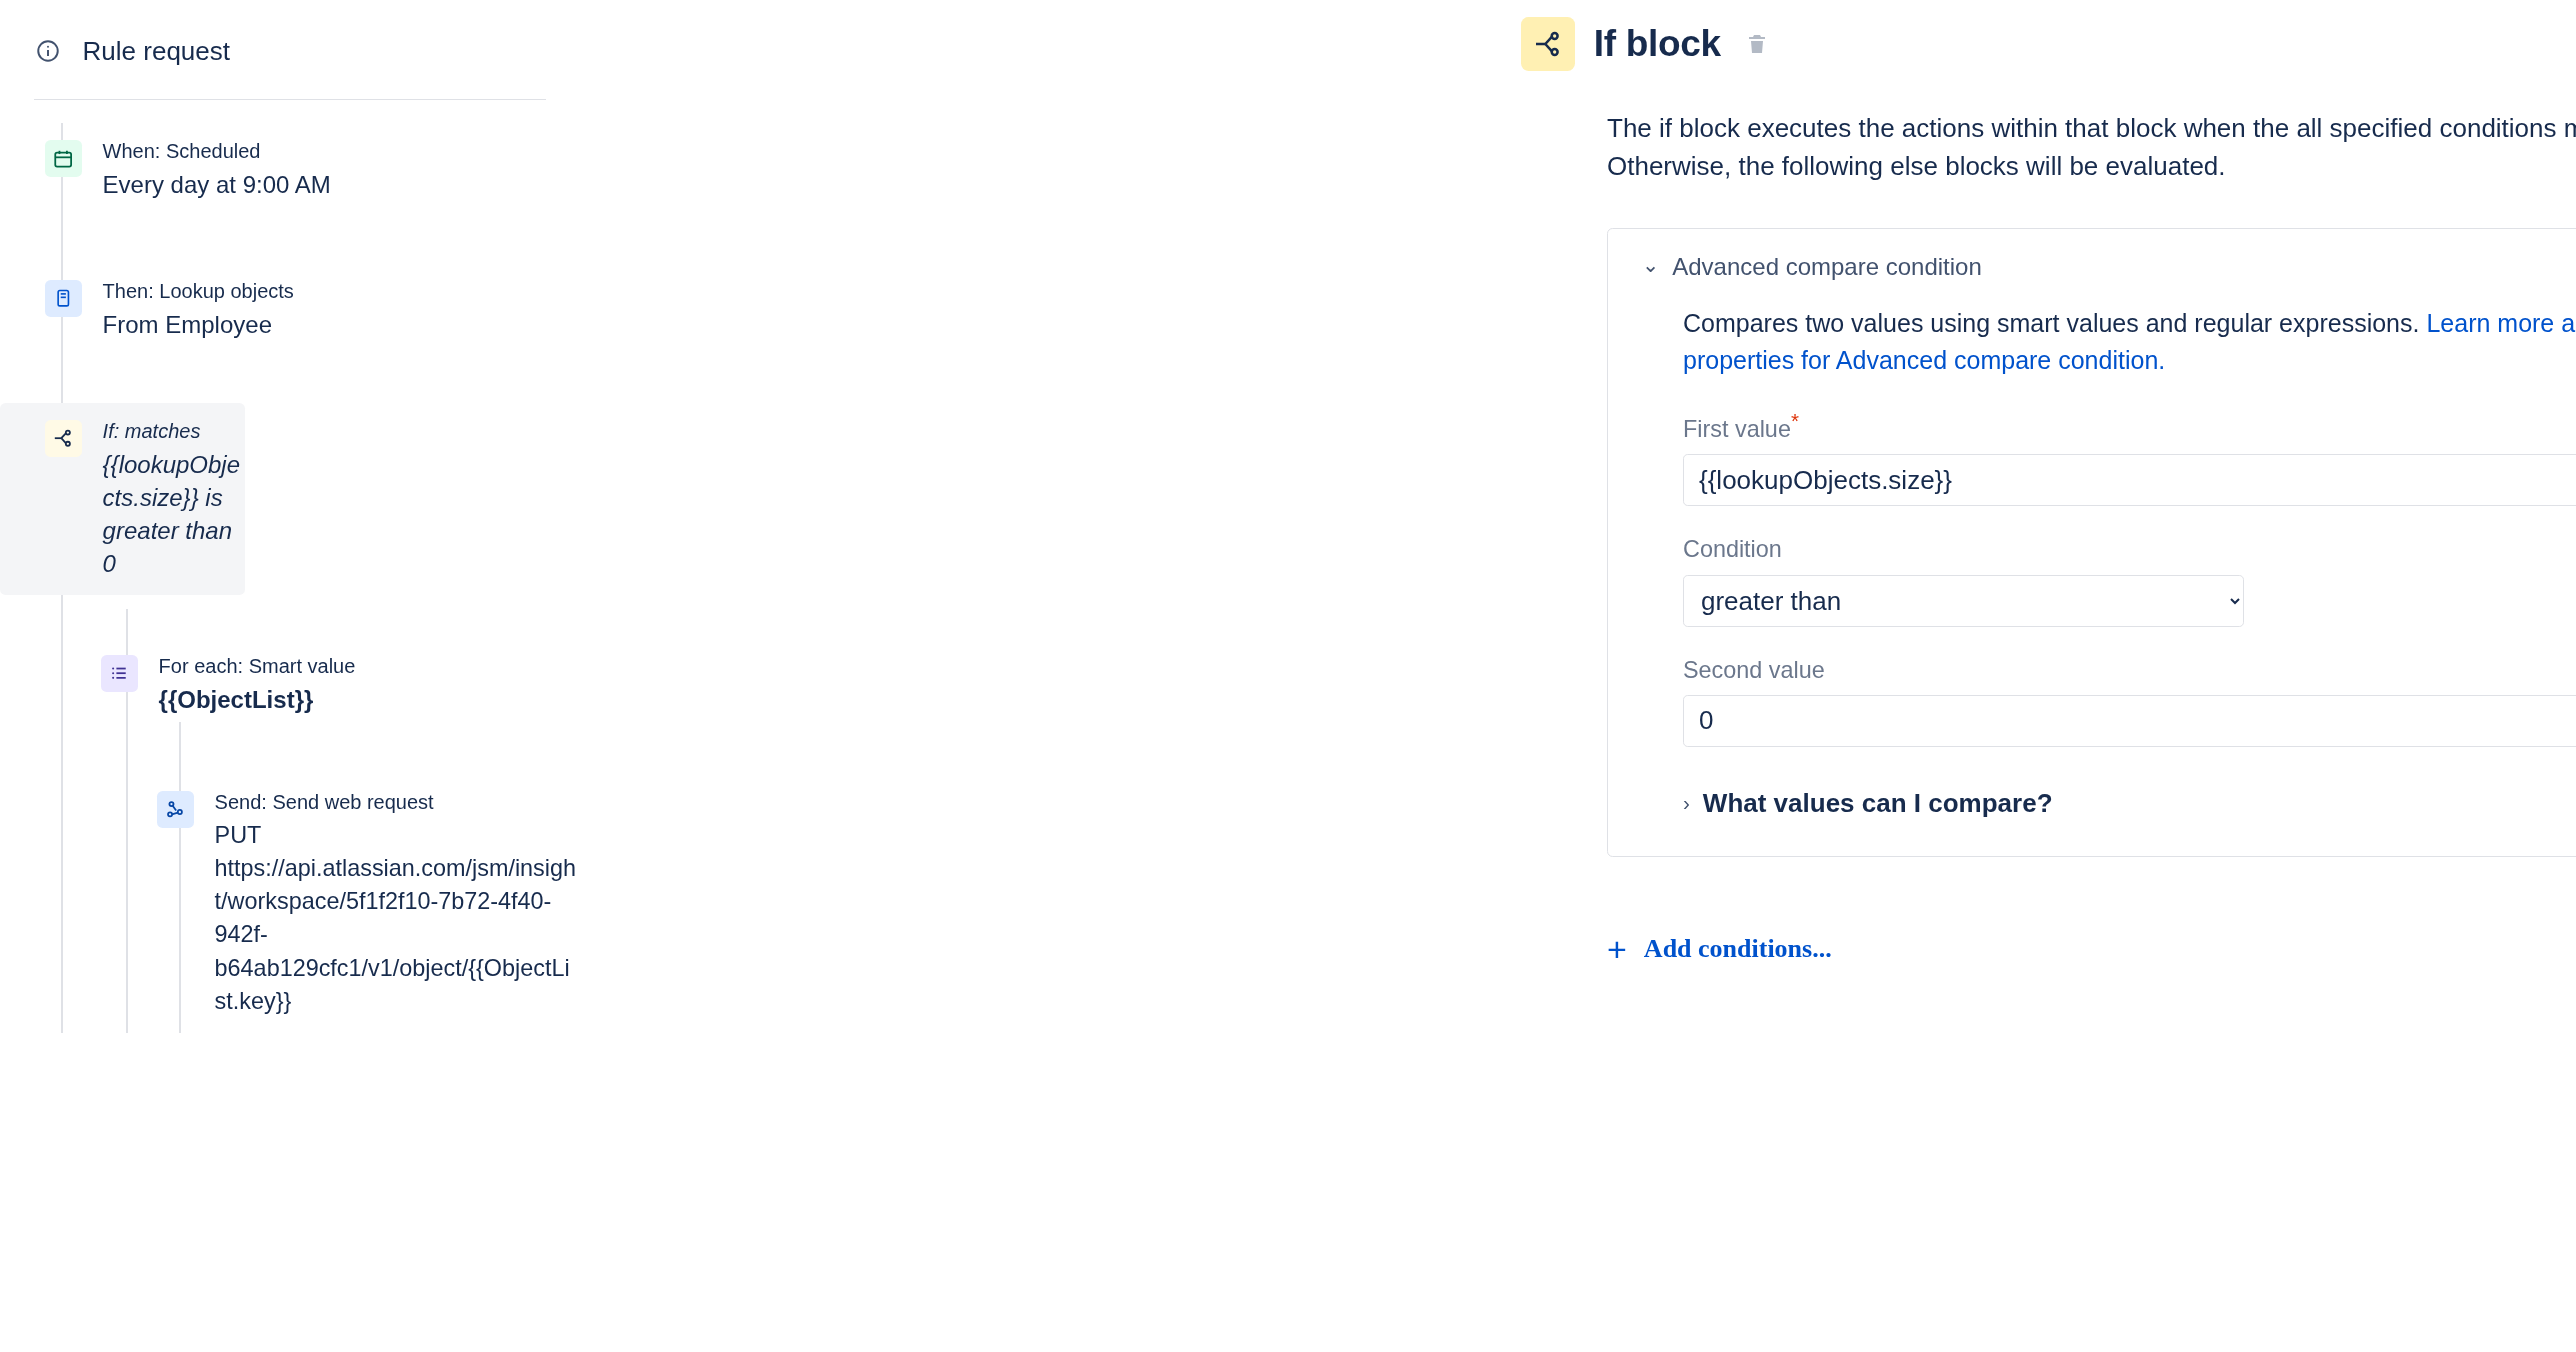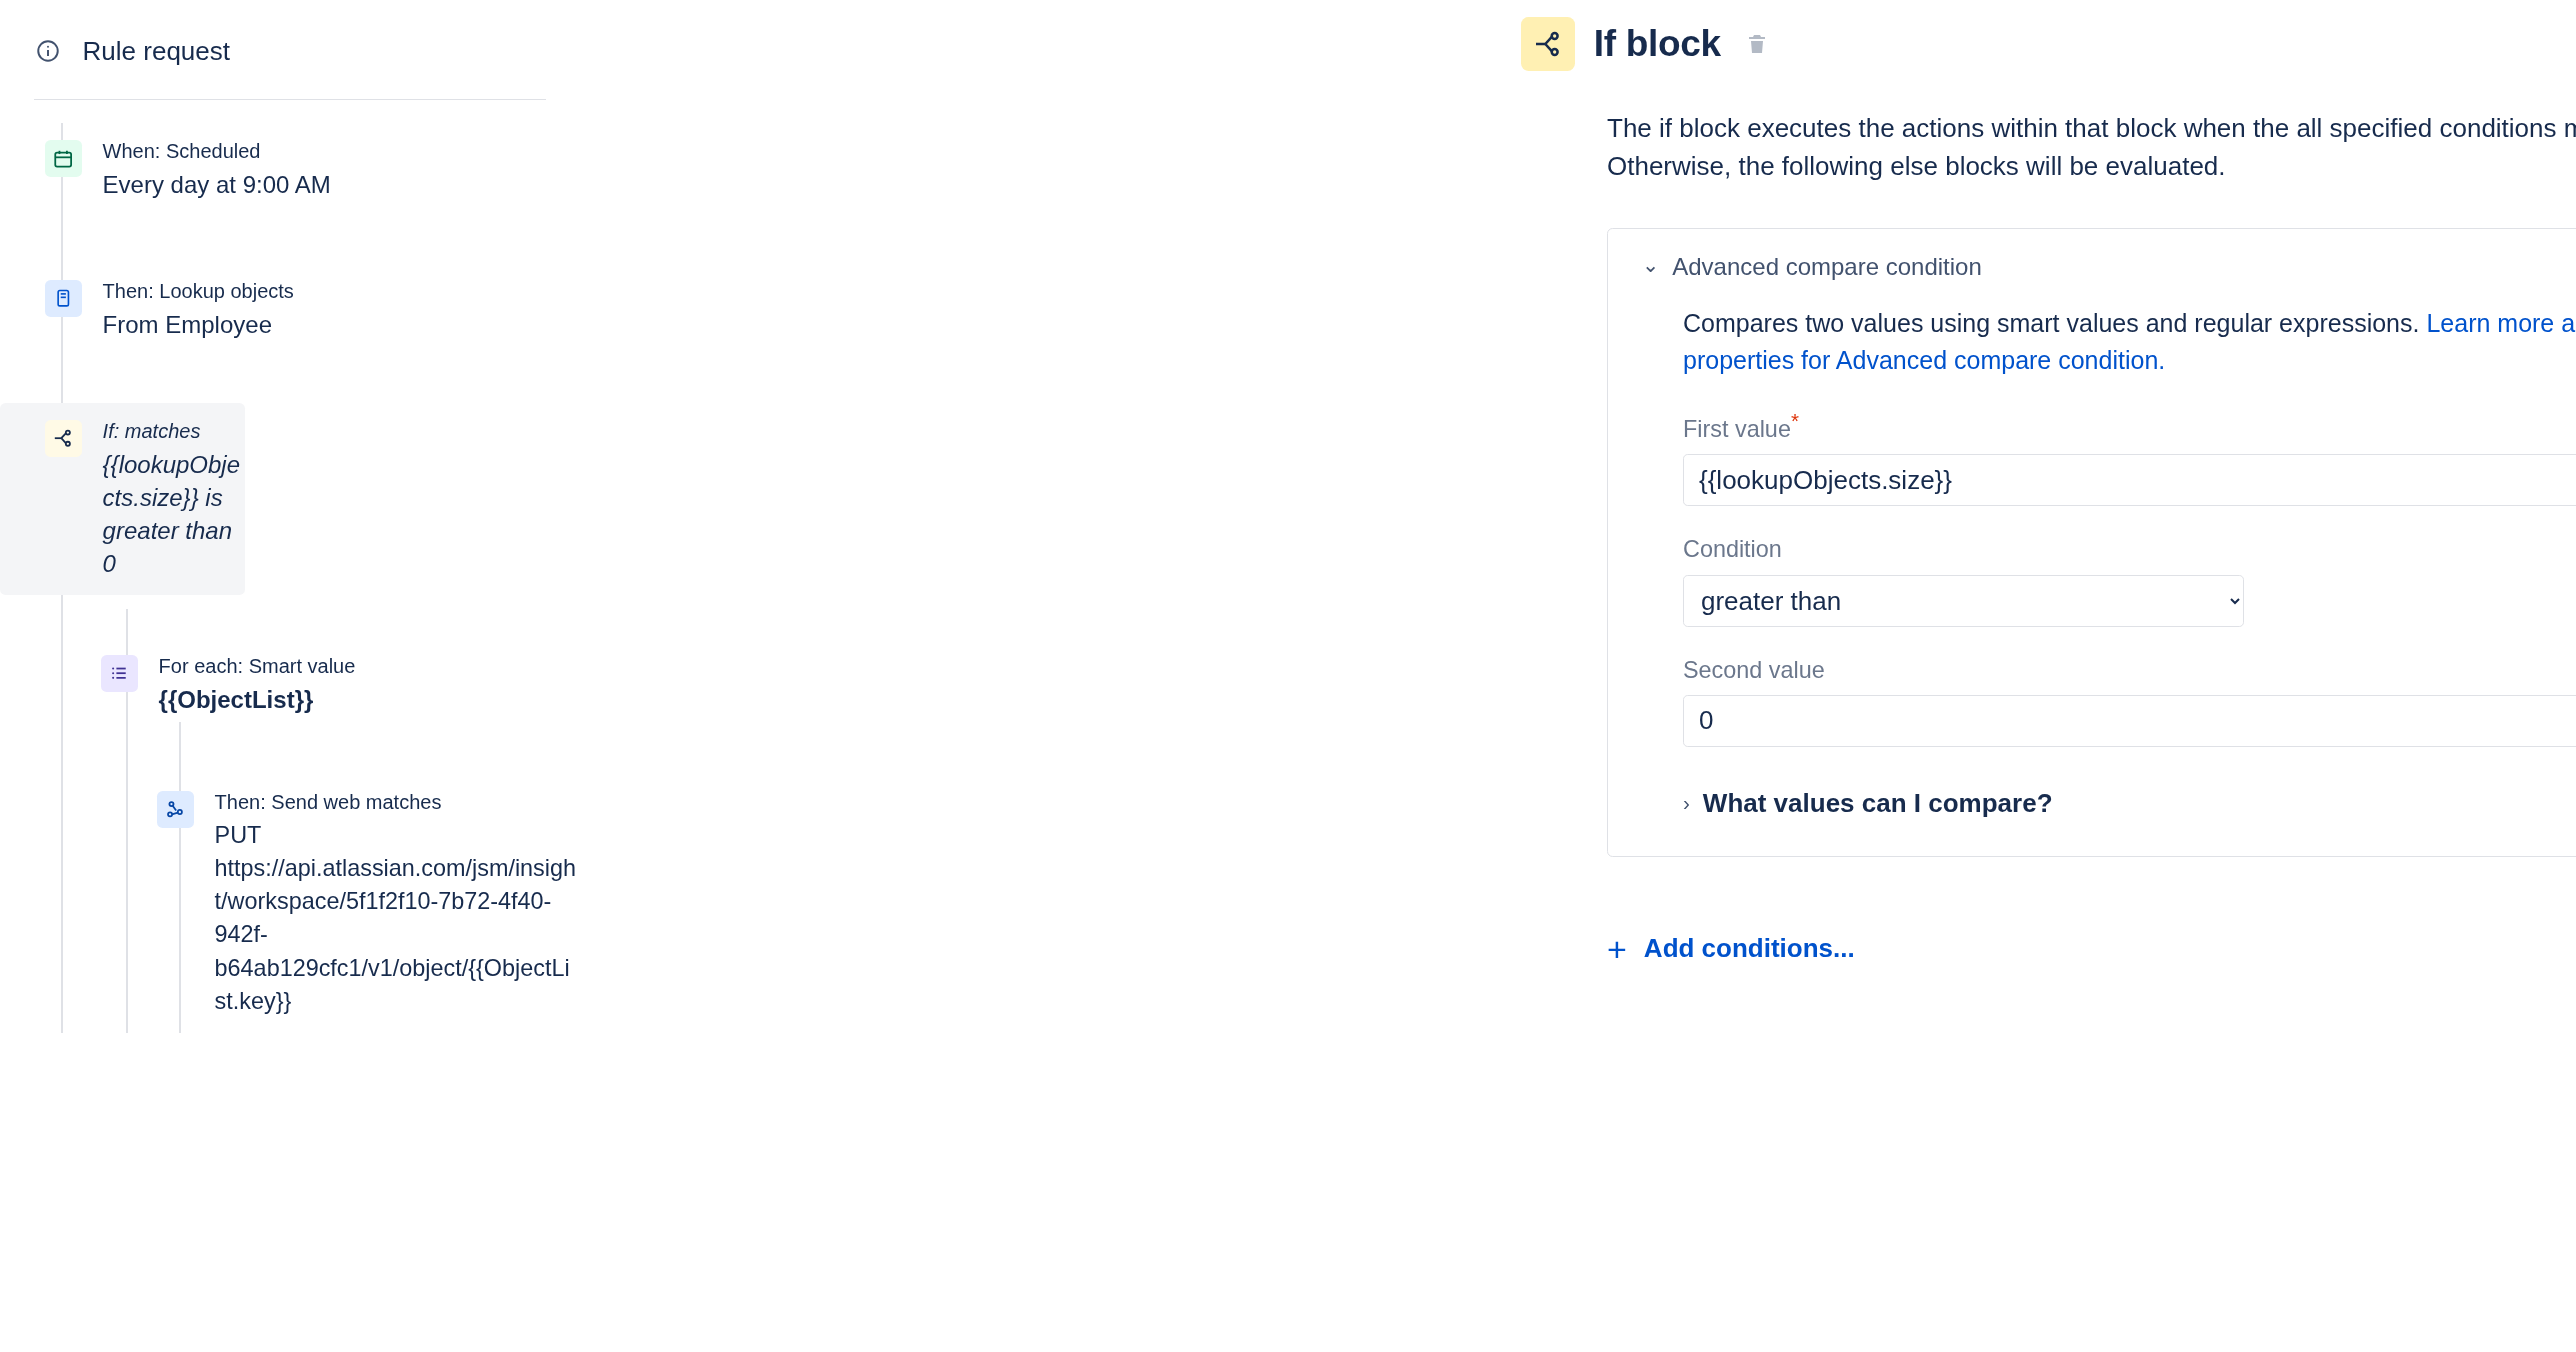--- a/index.html
+++ b/index.html
@@ -264,21 +264,21 @@
 
   .add-conditions {
     margin-left: 1027px;
     margin-top: 75px;
     display: flex;
     align-items: center;
     gap: 17px;
     cursor: pointer;
   }
   .plus-icon { color: #0052cc; font-size: 34px; line-height: 1; }
-  .add-conditions-label { color: #0052cc; font-size: 26px; font-weight: bold; }
+  .add-conditions-label { color: #0052cc; font-size: 26px; font-weight: bold; font-family: Liberation Serif, serif; }
 
   .actions {
     margin-left: 1027px;
     width: 1252px;
     margin-top: 73px;
     display: flex;
     justify-content: flex-end;
     align-items: center;
     gap: 13px;
   }
@@ -376,21 +376,21 @@
         <span class="node-icon ic-blue2">
           <svg width="22.4" height="22.4" viewBox="0 0 24 24" fill="none" stroke="currentColor" stroke-width="1.9">
             <circle cx="8" cy="6.5" r="2.2"></circle>
               <circle cx="6.5" cy="17.5" r="2.2"></circle>
               <circle cx="17" cy="15" r="2.2"></circle>
               <path d="M9.3 8.3 L13 13.5"></path>
               <path d="M8.6 17.5 L14.8 15.6"></path>
           </svg>
         </span>
         <div class="node-body w-narrower">
-          <div class="node-title">Then: Send web matches</div>
+          <div class="node-title">Send: Send web request</div>
           <div class="node-sub small">PUT https://api.atlassian.com/jsm/insight/workspace/5f1f2f10-7b72-4f40-942f-b64ab129cfc1/v1/object/{{ObjectList.key}}</div>
         </div>
       </div>
     </div>
   </aside>
 
   <section class="main">
 
     <div class="panel-header">
       <span class="header-icon">

